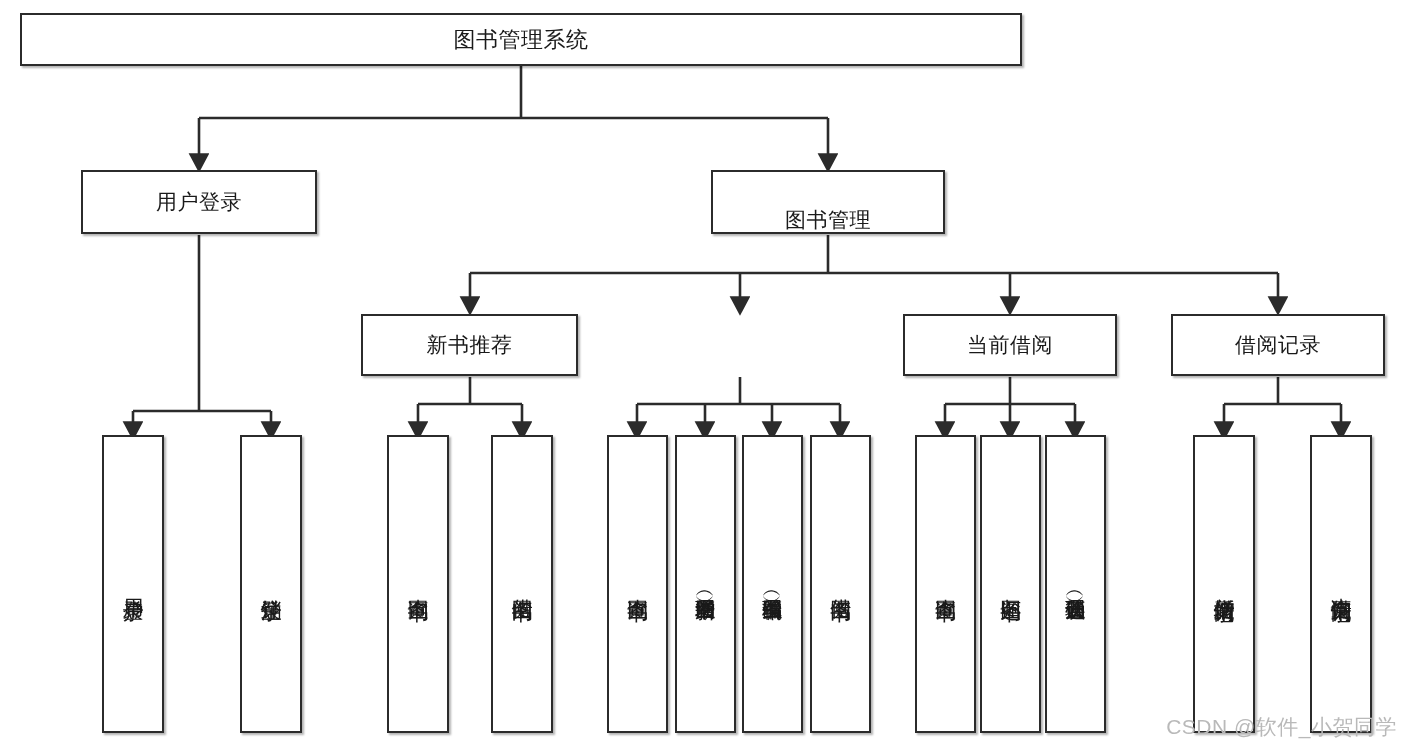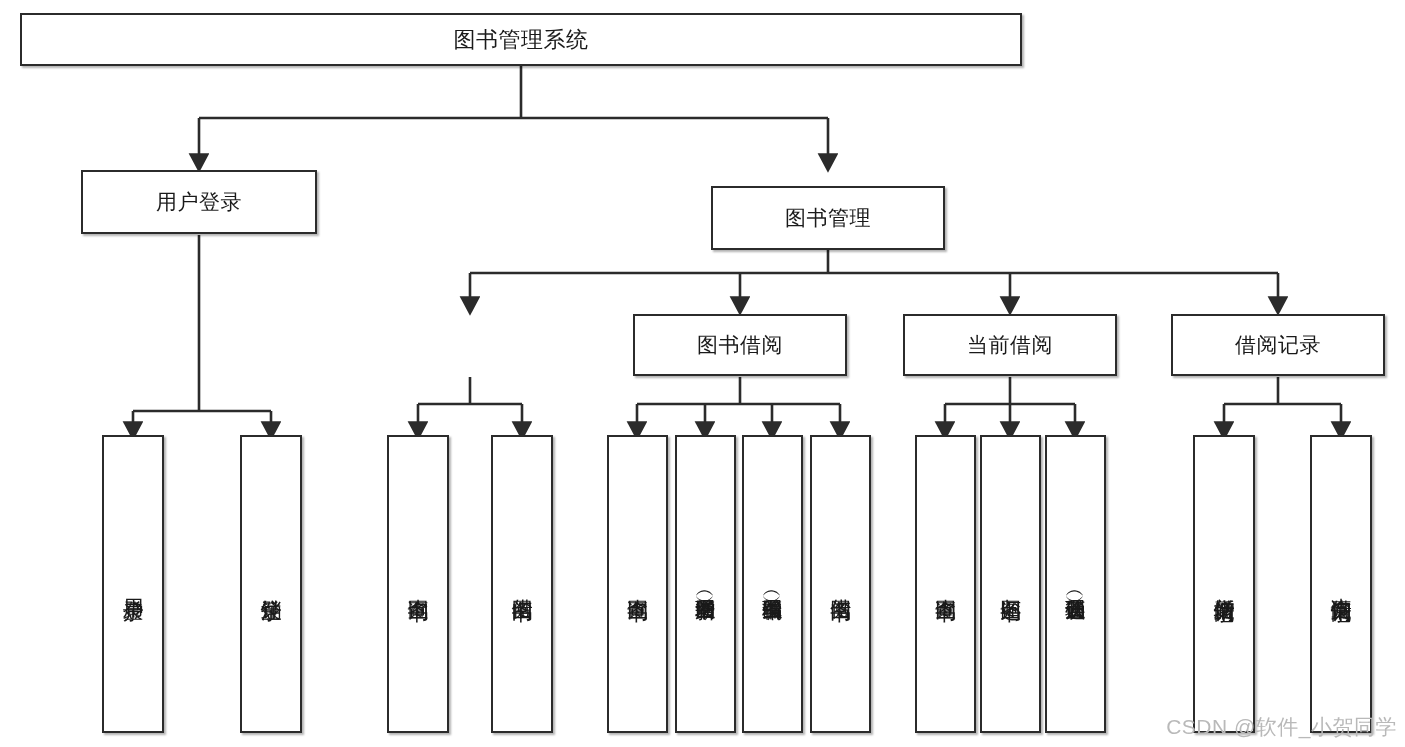--- a/index.html
+++ b/index.html
@@ -135,26 +135,26 @@
     </g>
   </svg>
 
   <div class="node horizontal root" style="left:20px; top:13px; width:1002px; height:53px;">
     <span class="label">图书管理系统</span>
   </div>
 
   <div class="node horizontal" style="left:81px; top:170px; width:236px; height:64px;">
     <span class="label">用户登录</span>
   </div>
-  <div class="node horizontal" style="left:711px; top:186px; width:234px; height:64px;">
+  <div class="node horizontal" style="left:711px; top:170px; width:234px; height:64px;align-items:flex-end;">
     <span class="label">图书管理</span>
   </div>
 
-  <div class="node horizontal" style="left:633px; top:314px; width:214px; height:62px;">
-    <span class="label">图书借阅</span>
+  <div class="node horizontal" style="left:361px; top:314px; width:217px; height:62px;">
+    <span class="label">新书推荐</span>
   </div>
   <div class="node horizontal" style="left:1171px; top:314px; width:214px; height:62px;">
     <span class="label">借阅记录</span>
   </div>
   <div class="node horizontal" style="left:903px; top:314px; width:214px; height:62px;">
     <span class="label">当前借阅</span>
   </div>
 
   <div class="node vertical" style="left:102px; top:435px; width:62px; height:298px;">
     <span class="label">用户登录</span>

